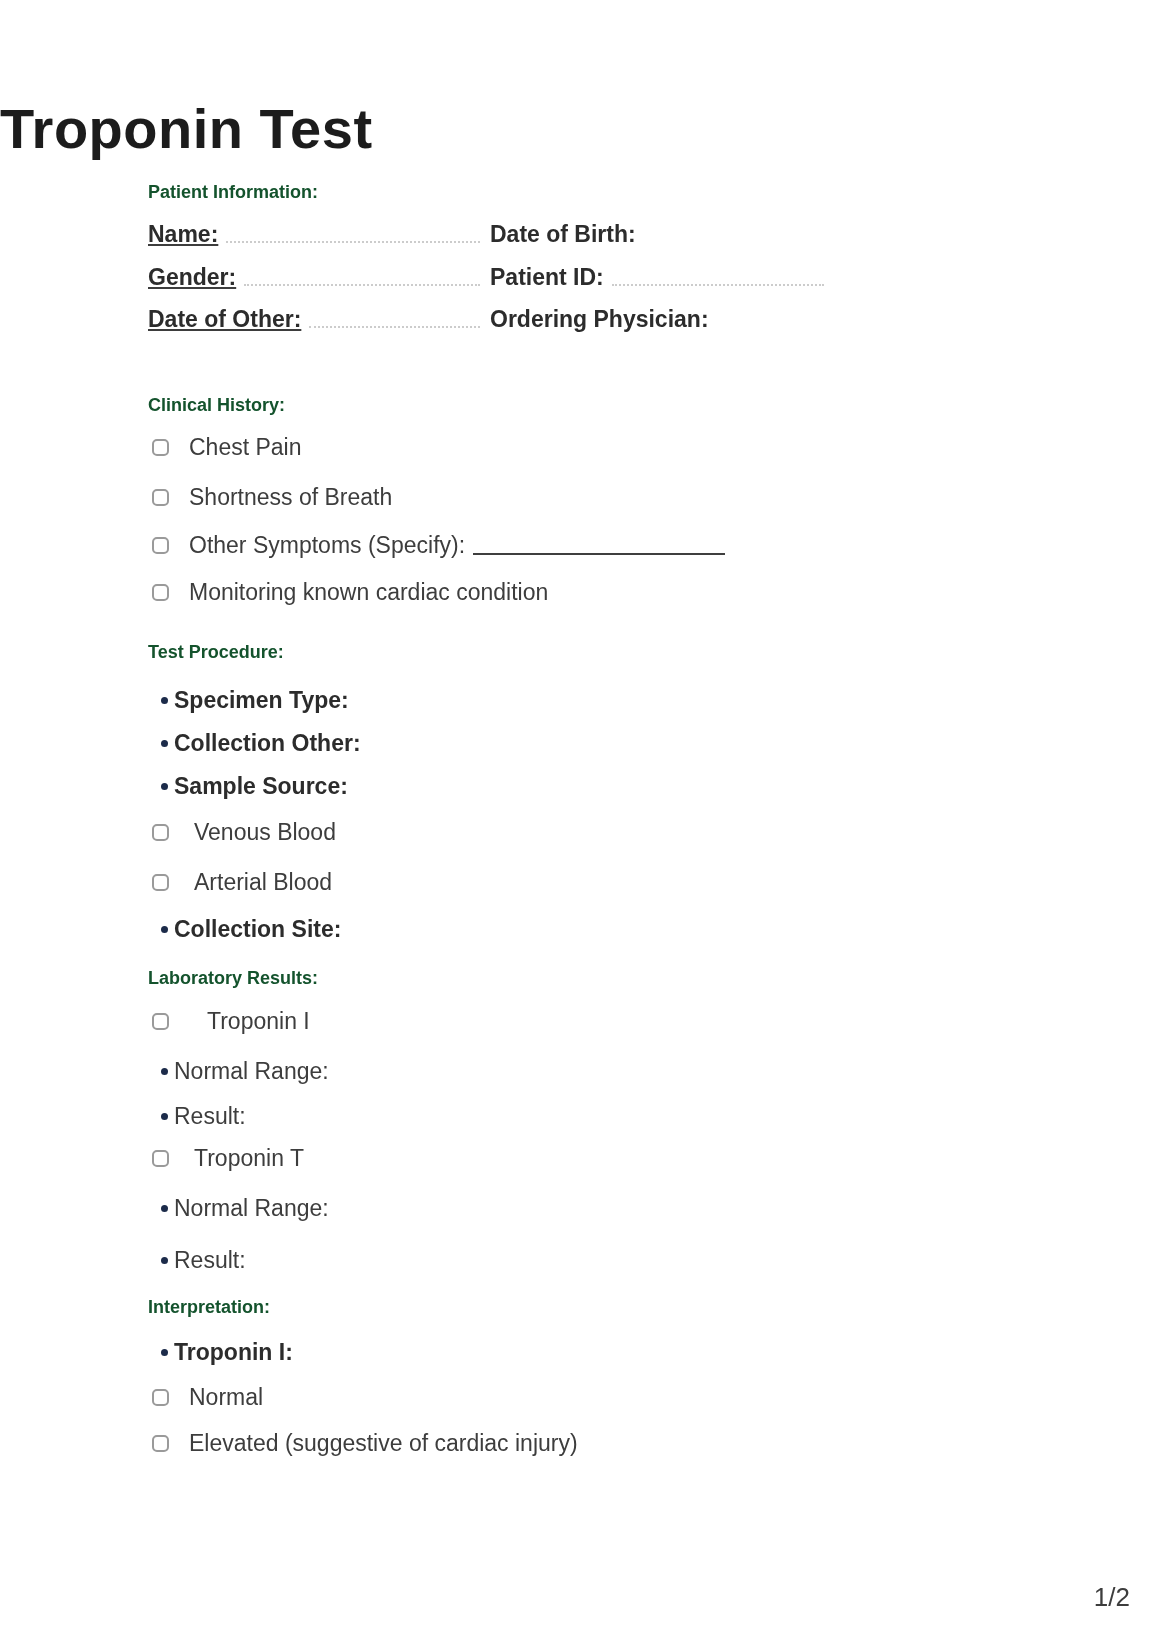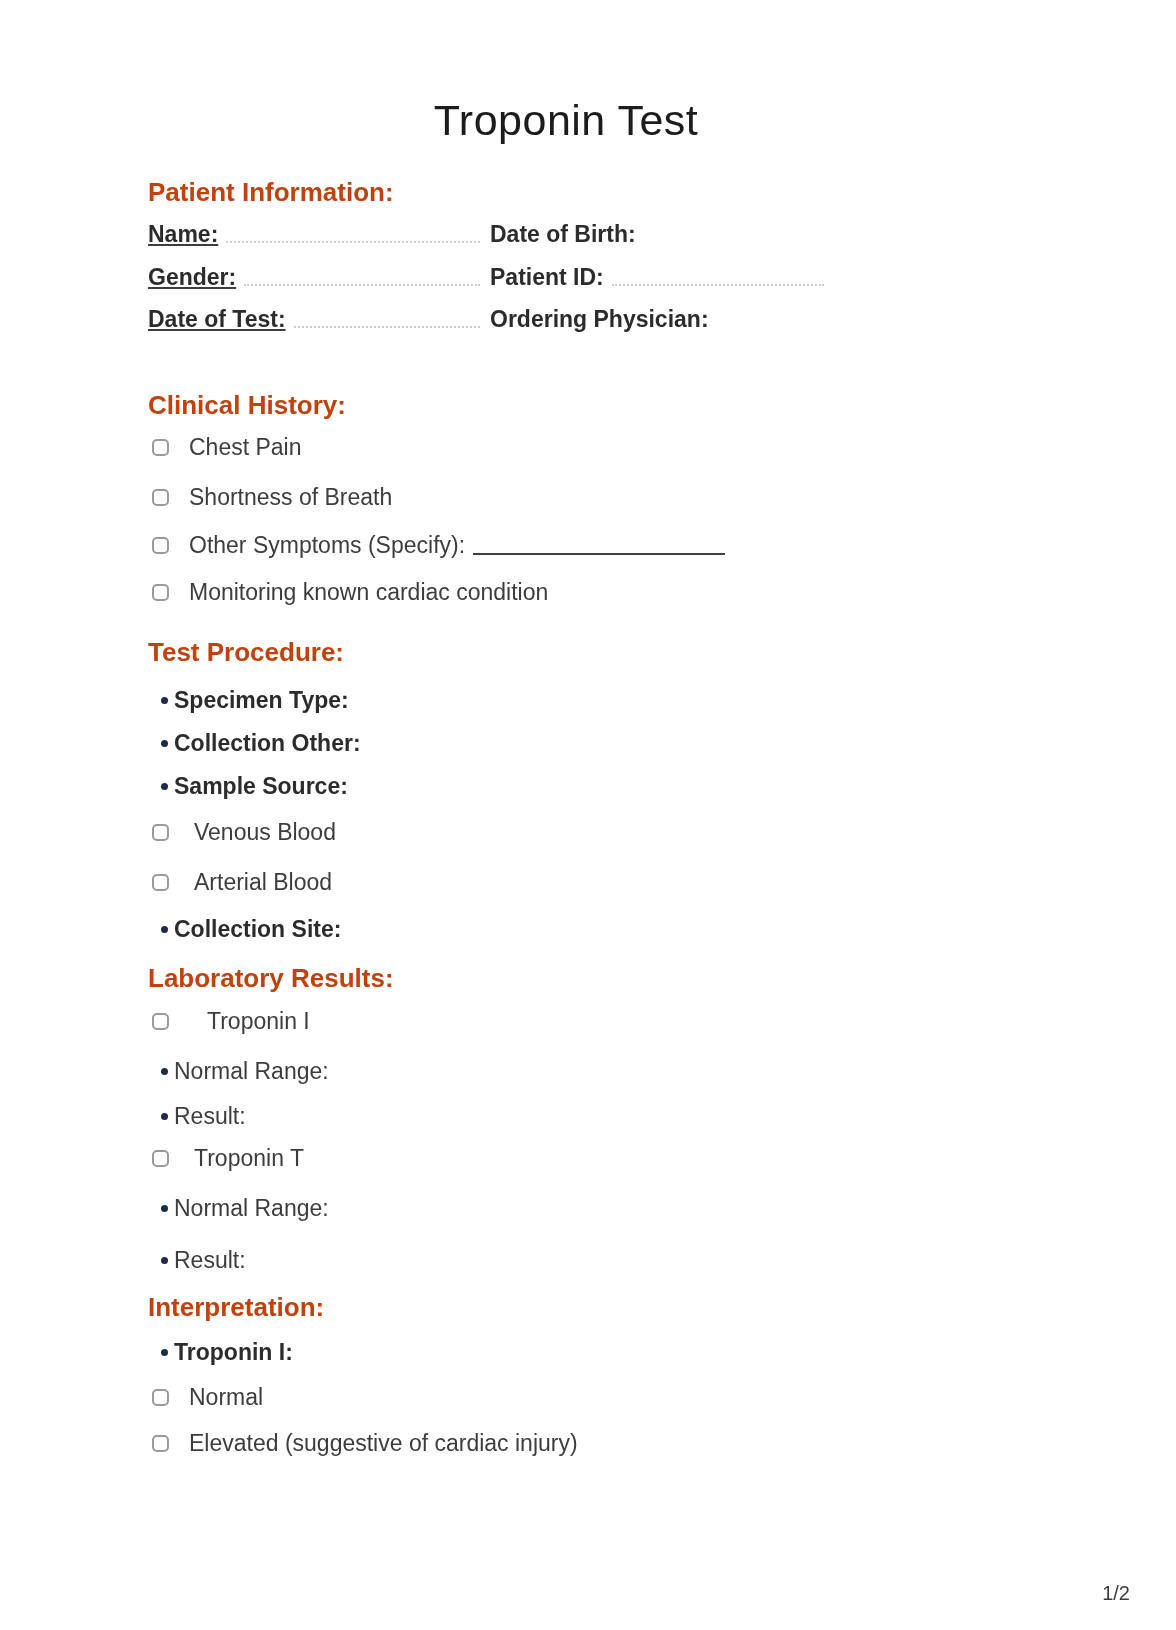--- a/index.html
+++ b/index.html
@@ -3,25 +3,25 @@
 <meta charset="utf-8">
 <style>
   html,body{margin:0;padding:0;}
   body{
     width:1176px;height:1630px;position:relative;background:#ffffff;
     font-family:"Liberation Sans","DejaVu Sans",sans-serif;
     overflow:hidden;
   }
   .abs{position:absolute;left:148px;}
   .title{
-    left:0;width:1132px;text-align:center;
-    font-size:43px;font-weight:400;color:#1c1c1c;letter-spacing:0.5px;
+    left:0;width:1132px;text-align:left;
+    font-size:56px;font-weight:700;color:#1c1c1c;letter-spacing:0.5px;
   }
   .heading{
-    font-size:26px;font-weight:700;color:#c2410c;height:30px;line-height:30px;
+    font-size:18px;font-weight:700;color:#14532d;height:30px;line-height:30px;
   }
   .line{height:30px;display:flex;align-items:center;font-size:23px;color:#3d3d3d;}
   
   .pi-row{width:940px;}
   .pi-col1{width:334px;display:flex;text-decoration:underline;}
   .pi-col1 .lbl, .pi-col2 .lbl{font-weight:700;color:#2c2c2c;line-height:30px;white-space:nowrap;}
   .dots{border-bottom:2px dotted #cccccc;align-self:flex-end;margin:0 2px 6px 8px;}
   .dots.fill{flex:1;}
   .dots.fixed{width:212px;flex:none;}
   .pi-col2{flex:1;display:flex;padding-left:8px;}
@@ -29,21 +29,21 @@
   .checkbox{
     width:17px;height:17px;flex:none;margin-left:4px;
     border:2px solid #9a9a9a;border-radius:5px;background:#ffffff;box-sizing:border-box;
   }
   .cb-label{margin-left:20px;white-space:nowrap;}
   .blank-line{width:252px;height:1px;border-bottom:2px solid #3f3f3f;align-self:flex-end;margin:0 0 5px 8px;}
   
   .bullet{width:7px;height:7px;border-radius:50%;background:#1c2b4a;flex:none;margin-left:13px;}
   .bullet-label{margin-left:6px;white-space:nowrap;}
   .bold{font-weight:700;color:#2c2c2c;}
-  .page-num{position:absolute;right:46px;top:1582px;font-size:20px;color:#3d3d3d;}
+  .page-num{position:absolute;right:46px;top:1582px;font-size:26px;color:#3d3d3d;}
 </style>
 </head>
 <body>
 
 <div class="abs title" style="top:96px">Troponin Test</div>
 
 <div class="abs heading" style="top:177px">Patient Information:</div>
 
 <div class="abs line pi-row" style="top:219px">
   <span class="pi-col1">
@@ -61,21 +61,21 @@
     <span class="dots fill"></span>
   </span>
   <span class="pi-col2">
     <span class="lbl">Patient ID:</span>
     <span class="dots fixed"></span>
   </span>
 </div>
 
 <div class="abs line pi-row" style="top:304px">
   <span class="pi-col1">
-    <span class="lbl">Date of Test:</span>
+    <span class="lbl">Date of Other:</span>
     <span class="dots fill"></span>
   </span>
   <span class="pi-col2">
     <span class="lbl">Ordering Physician:</span>
   </span>
 </div>
 
 <div class="abs heading" style="top:390px">Clinical History:</div>
 
 <div class="abs line" style="top:432px">

